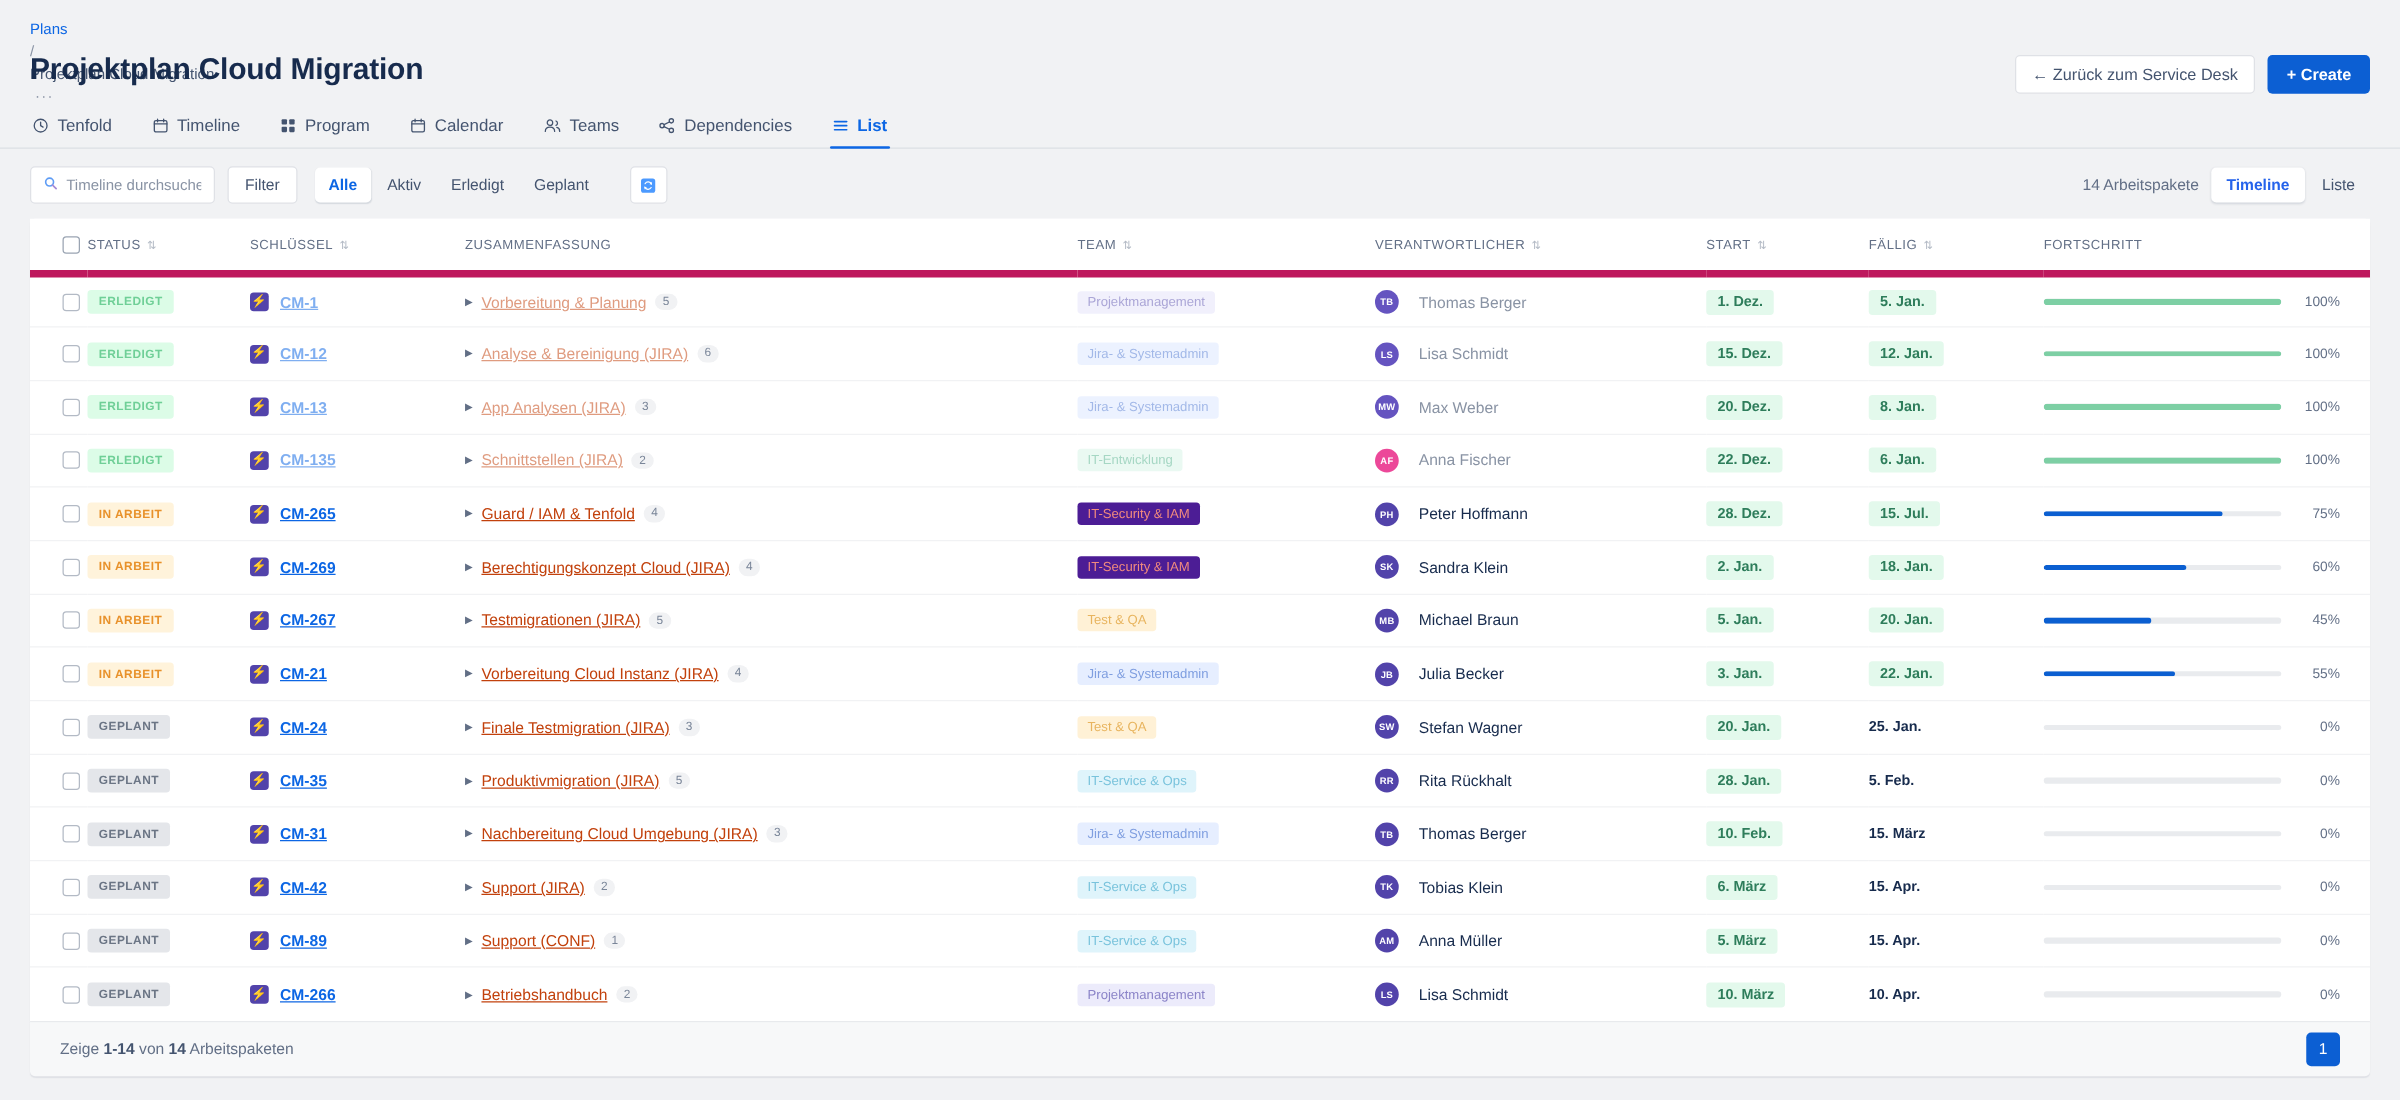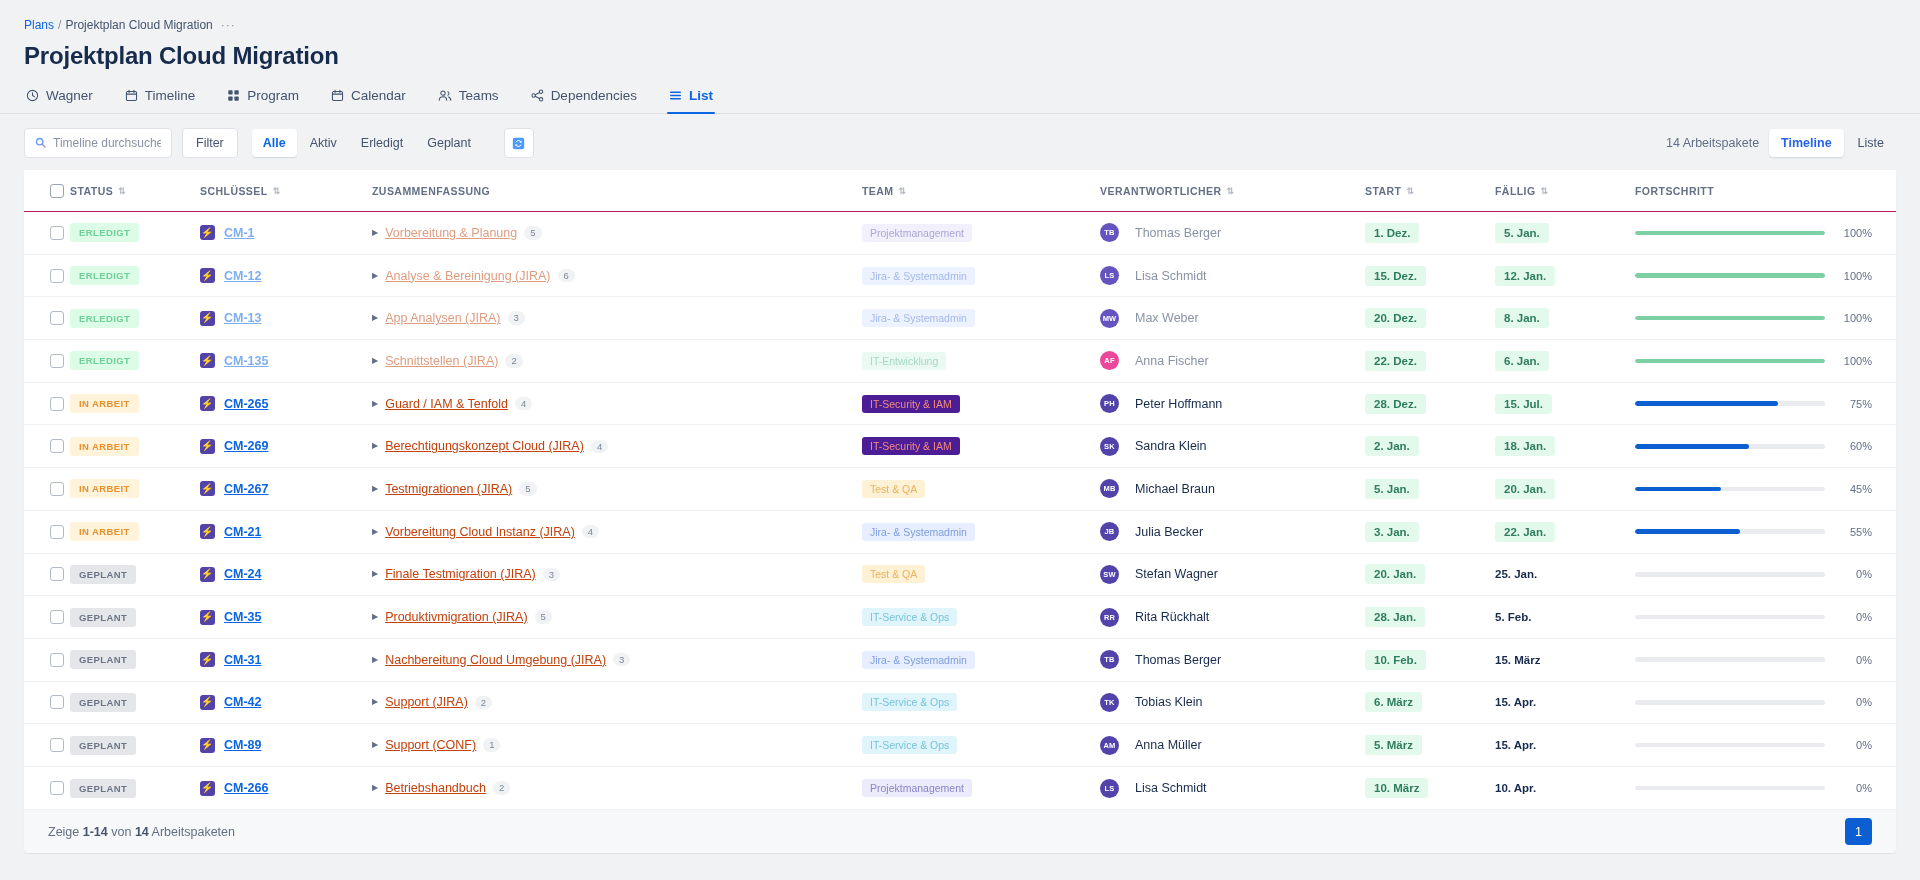--- a/index.html
+++ b/index.html
@@ -6,21 +6,21 @@
   html, body {
     width: 1920px; height: 880px;
     background: #f1f2f4;
     font-family: "Liberation Sans", sans-serif;
     color: #172b4d;
     overflow: hidden;
   }
 
   
   .page-head { padding: 16px 24px 0 24px; }
-  .breadcrumb { font-size: 12px; color: #626f86; display: flex; align-items: flex-end; gap: 4px; height: 16px; }
+  .breadcrumb { font-size: 12px; color: #626f86; display: flex; align-items: flex-start; gap: 4px; height: 16px; flex-direction: column; }
   .breadcrumb a { color: #0c66e4; text-decoration: none; font-size: 12px; }
   .breadcrumb .sep { color: #8993a4; }
   .breadcrumb .crumb-current { color: #44546f; }
   .breadcrumb .dots { color: #8993a4; letter-spacing: 1px; margin-left: 4px; font-size: 12px;}
 
   .title-row { display: flex; align-items: flex-start; justify-content: space-between; margin-top: 10px; }
   .page-title { font-size: 24px; font-weight: bold; color: #172b4d; letter-spacing: -0.2px; }
 
   .head-actions { display: flex; align-items: center; gap: 10px; margin-top: 2px; }
   .btn-back {
@@ -95,22 +95,22 @@
     display: flex; align-items: center; border-radius: 4px; cursor: pointer;
     background: transparent; border: none; font-family: inherit;
   }
   .view-btn.active { background: #fff; color: #2563eb; font-weight: bold; box-shadow: 0 1px 2px rgba(9,30,66,.14); }
 
   
   .table-wrap { margin: 0 24px; background: #fff; border-radius: 4px 4px 0 0; box-shadow: 0 1px 1px rgba(9,30,66,.08); }
   table { width: 100%; border-collapse: collapse; table-layout: fixed; }
   thead th {
     text-align: left; font-size: 10.5px; letter-spacing: .45px;
-    color: #626f86; font-weight: bold; text-transform: uppercase;
-    padding: 14px 0 13px 0; border-bottom: 1px solid #be185d;
+    color: #626f86; font-weight: normal; text-transform: uppercase;
+    padding: 14px 0 13px 0; border-bottom: 6px solid #be185d;
     background: #fff; vertical-align: middle;
   }
   .th-inner { display: flex; align-items: center; gap: 5px; }
   .sort-ico { color: #b3bac5; font-size: 9px; line-height: 1; }
 
   col.c-chk  { width: 46px; }
   col.c-sts  { width: 130px; }
   col.c-key  { width: 172px; }
   col.c-sum  { width: 490px; }
   col.c-team { width: 238px; }
@@ -208,31 +208,35 @@
 
   <div class="breadcrumb">
     <a href="#">Plans</a>
     <span class="sep">/</span>
     <span class="crumb-current">Projektplan Cloud Migration</span>
     <span class="dots">···</span>
   </div>
 
   <div class="title-row">
     <h1 class="page-title">Projektplan Cloud Migration</h1>
+    <div class="head-actions">
+      <button class="btn-back">← Zurück zum Service Desk</button>
+      <button class="btn-create">+ Create</button>
+    </div>
   </div>
 
   <div class="tabs" id="tabbar">
       <div class="tab">
         <span>
           <svg width="13" height="13" viewBox="0 0 16 16" fill="none" stroke="currentColor" stroke-width="1.3">
             <circle cx="8" cy="8" r="6.3"></circle>
             <path d="M8 4.5V8l2.4 1.5" stroke-linecap="round"></path>
           </svg>
         </span>
-        <span>Wagner</span>
+        <span>Tenfold</span>
       </div>
       <div class="tab">
         <span>
           <svg width="13" height="13" viewBox="0 0 16 16" fill="none" stroke="currentColor" stroke-width="1.3">
             <rect x="1.8" y="3" width="12.4" height="11.2" rx="1.6"></rect>
             <path d="M1.8 6.3h12.4M5 1.6v2.6M11 1.6v2.6" stroke-linecap="round"></path>
           </svg>
         </span>
         <span>Timeline</span>
       </div>

